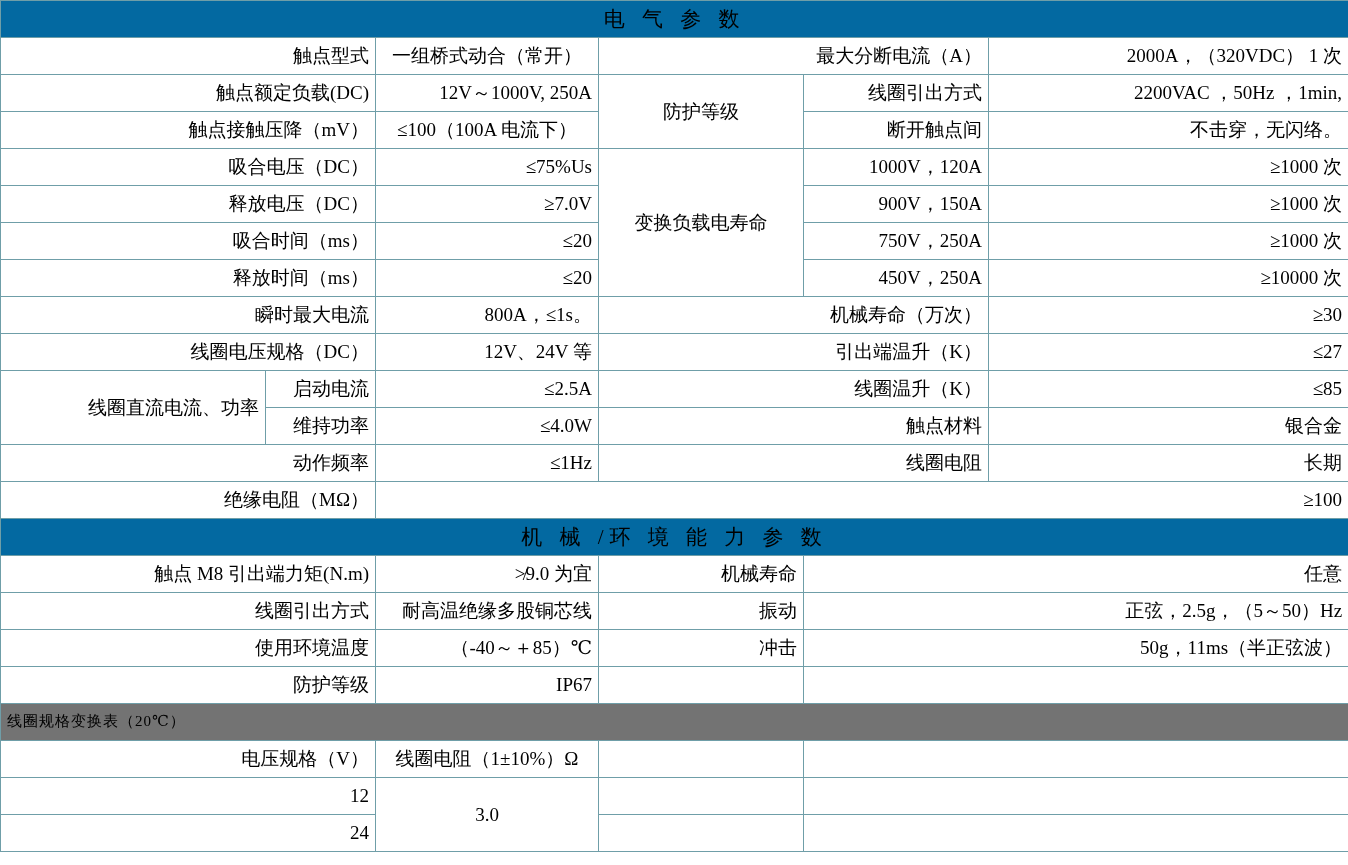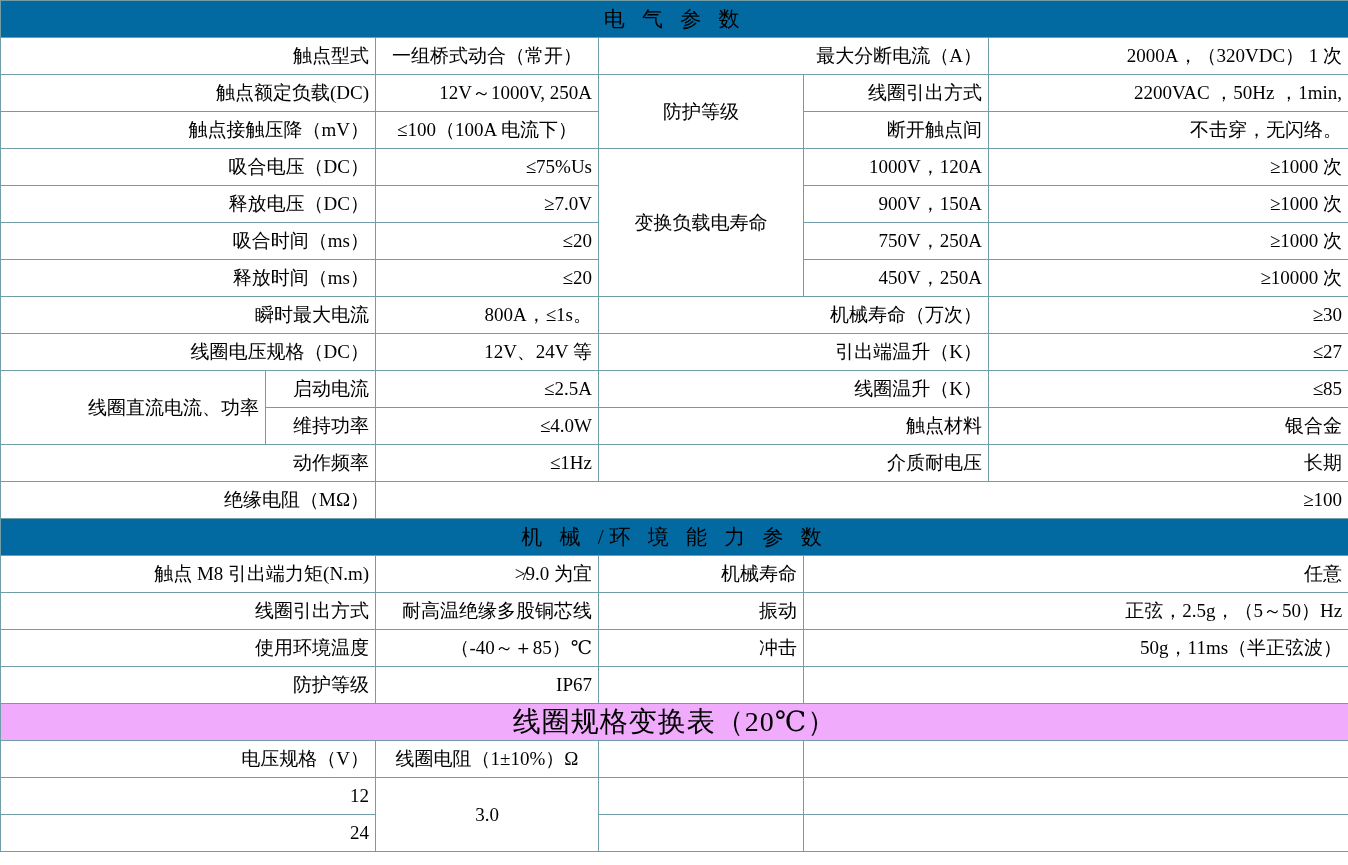--- a/index.html
+++ b/index.html
@@ -30,24 +30,24 @@
     overflow: hidden;
   }
   .hdr {
     background: #0369a1;
     text-align: center;
     letter-spacing: 6px;
     font-size: 21px;
     font-weight: normal;
   }
   .hdr-tight {
-    background: #f0abfc;
-    text-align: center;
+    background: #737373;
+    text-align: left;
     letter-spacing: 1px;
-    font-size: 28px;
+    font-size: 15px;
   }
   .lbl {
     text-align: right;
     margin-top: 31px;
   }
   .val {
     text-align: right;
   }
   .ctr {
     text-align: center;
@@ -150,21 +150,21 @@
     <tr>
       <td class="val">维持功率</td>
       <td class="val">≤4.0W</td>
       <td class="val" colspan="2">触点材料</td>
       <td class="val">银合金</td>
     </tr>
 
     <tr>
       <td class="lbl" colspan="2">动作频率</td>
       <td class="val">≤1Hz</td>
-      <td class="val" colspan="2">介质耐电压</td>
+      <td class="val" colspan="2">线圈电阻</td>
       <td class="val">长期</td>
     </tr>
 
     <tr>
       <td class="lbl" colspan="2">绝缘电阻（MΩ）</td>
       <td class="val" colspan="4">≥100</td>
     </tr>
 
     <tr>
       <td class="hdr" colspan="6">机 械 /环 境 能 力 参 数</td>

